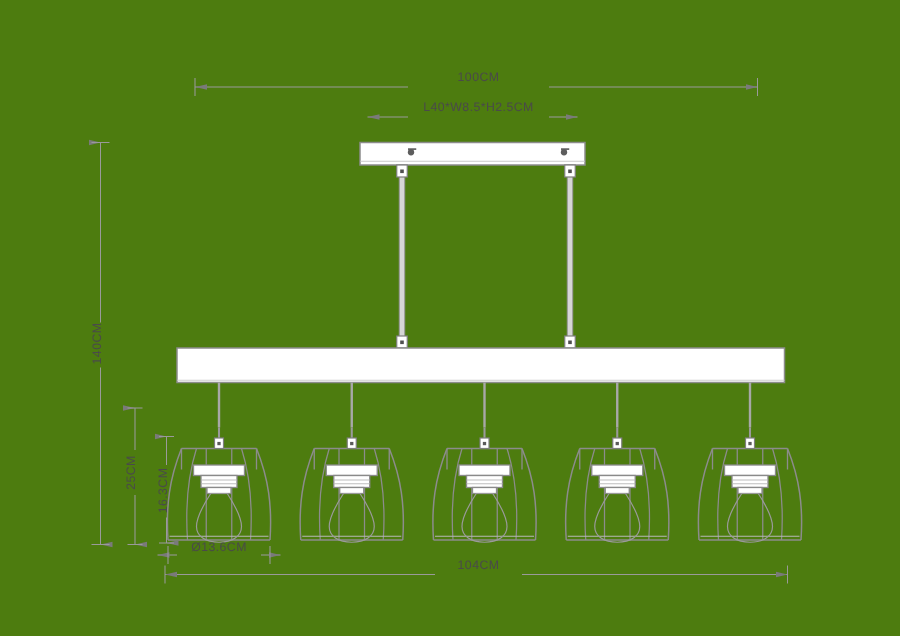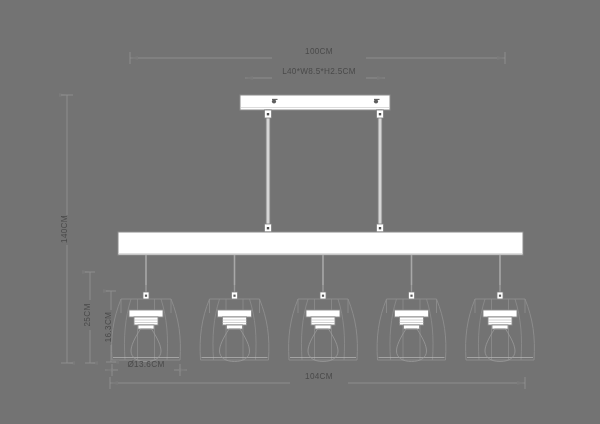--- a/index.html
+++ b/index.html
@@ -8,21 +8,21 @@
     padding: 0;
     background: #ffffff;
   }
   body {
     font-family: "Liberation Sans", sans-serif;
   }
   #stage {
     position: relative;
     width: 600px;
     height: 424px;
-    background: #737373;
+    background: #4d7c0f;
     overflow: hidden;
   }
   #stage svg {
     position: absolute;
     left: 0;
     top: 0;
     display: block;
   }
   .dim-text {
     font-family: "Liberation Sans", sans-serif;

